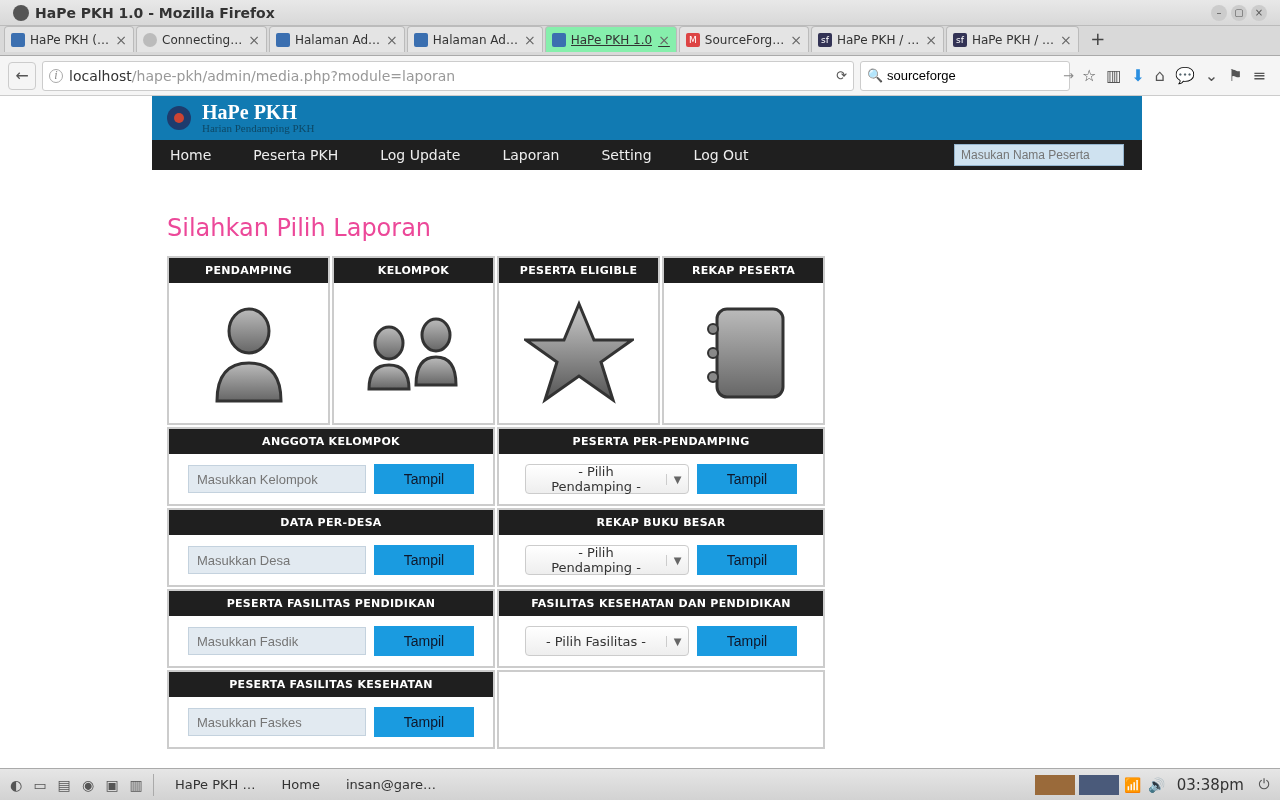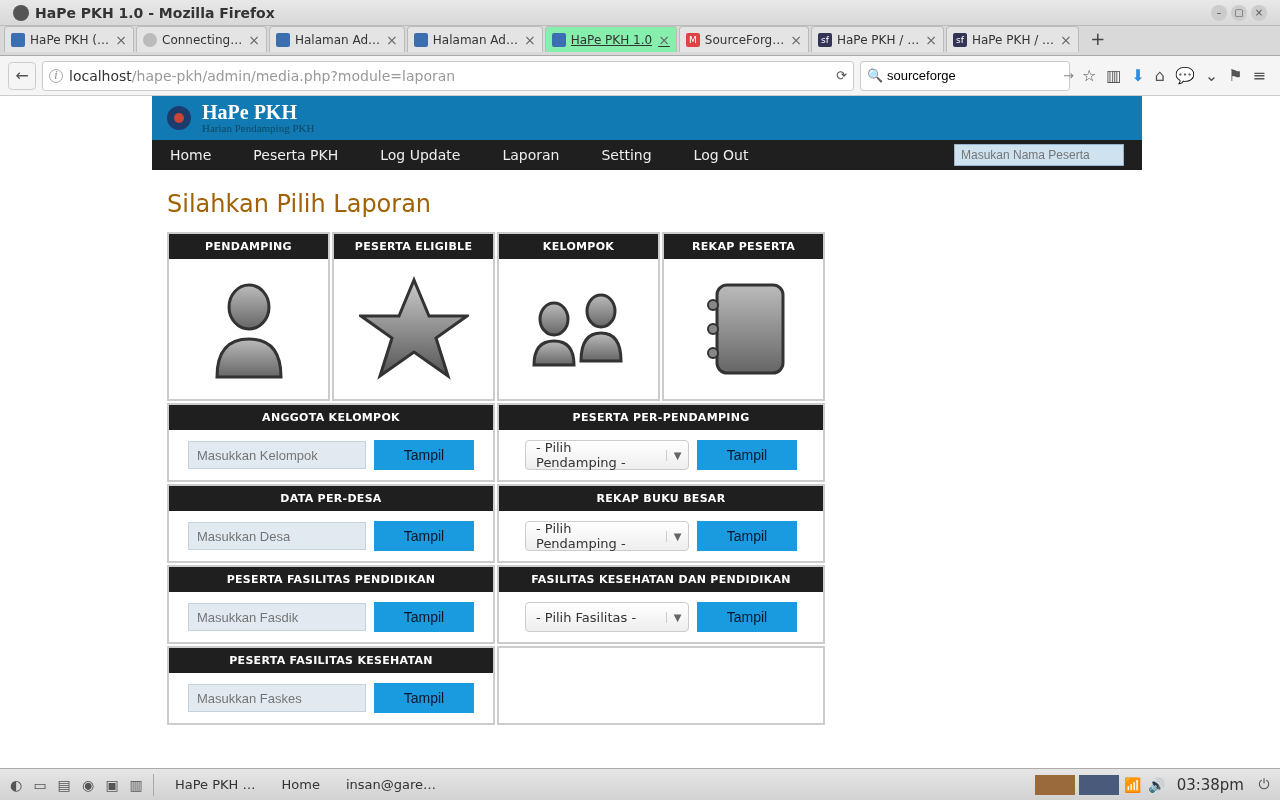--- a/index.html
+++ b/index.html
@@ -46,35 +46,35 @@
   .site-name { font-family: "Comic Sans MS", cursive; font-size:20px; font-weight:bold; line-height:1; }
   .site-sub { font-family: "Comic Sans MS", cursive; font-size:11px; color:#0d4866; }
   
   
   .menubar { background:#1f1f1f; height:30px; display:flex; align-items:center; padding:0 18px; }
   .menubar a { color:#eee; text-decoration:none; font-size:14px; margin-right:42px; }
   .menubar .search-peserta { margin-left:auto; }
   .menubar .search-peserta input { width:170px; height:22px; background:#cfe2f0; border:1px solid #96b6cf; padding:0 6px; font-size:12px; color:#666; }
   
   .content { padding:20px 15px; }
-  .page-title { font-size:24px; font-weight:normal; color:#a16207; margin-bottom:14px; }
+  .page-title { font-size:24px; font-weight:normal; color:#ec4899; margin-bottom:14px;margin-top:24px; }
   
   
   .cards-row { display:flex; gap:2px; margin-bottom:2px; }
   .card { border:2px solid #ccc; background:#fff; }
   .card-header { background:#1f1f1f; color:#fff; text-align:center; font-size:11px; font-weight:bold; padding:6px 4px; letter-spacing:0.3px; }
   .card-body { padding:10px; display:flex; align-items:center; justify-content:center; gap:8px; }
   .card4 { width:163px; }
   .card2 { width:328px; }
   .icon-cell { height:140px; display:flex; align-items:center; justify-content:center; }
   
   .text-input { width:178px; height:28px; background:#e2eaf1; border:1px solid #c4d2de; padding:8px 8px; font-size:13px; color:#888; }
   .btn-tampil { background:#1a9be0; color:#0f172a; border:none; width:100px; height:30px; font-size:14px; cursor:pointer; }
   .select-wrap { display:inline-flex; align-items:center; border:1px solid #ccc; border-radius:4px; height:30px; background:linear-gradient(#fff,#eee); }
-  .select-wrap .sel-label { padding:0 10px; font-size:13px; color:#333; width:140px; text-align:left; }
+  .select-wrap .sel-label { padding:0 10px; font-size:13px; color:#333; width:140px; text-align:center; }
   .select-wrap .sel-arrow { border-left:1px solid #ccc; width:22px; text-align:center; color:#666; font-size:10px; }
   
   
   .taskbar { position:absolute; bottom:0; left:0; right:0; height:32px; background:linear-gradient(#e6e6e6,#d2d2d2); border-top:1px solid #aaa; display:flex; align-items:center; padding:0 6px; gap:4px; }
   .taskbar .ticon { width:20px; height:20px; display:flex; align-items:center; justify-content:center; color:#555; font-size:14px; }
   .taskbar .sep { border-left:1px solid #aaa; height:22px; margin:0 3px; }
   .taskbar .task-btn { display:flex; align-items:center; gap:6px; padding:3px 8px; border-radius:3px; font-size:13px; color:#333; min-width:30px; }
   .taskbar .tray { margin-left:auto; display:flex; align-items:center; gap:4px; }
   .taskbar .tray .block { width:40px; height:20px; }
   .taskbar .clock { font-size:15px; color:#333; margin:0 6px; }
@@ -193,34 +193,20 @@
           <div class="card-body icon-cell">
             <svg width="80" height="100">
                 <defs>
                   <linearGradient id="g1" x1="0" y1="0" x2="0" y2="1">
                     <stop offset="0" stop-color="#bbb"></stop>
                     <stop offset="1" stop-color="#666"></stop>
                   </linearGradient>
                 </defs>
                 <ellipse cx="40" cy="28" rx="20" ry="22" fill="url(#g1)" stroke="#333" stroke-width="3"></ellipse>
                 <path d="M8 98 Q8 60 40 60 Q72 60 72 98 Z" fill="url(#g1)" stroke="#333" stroke-width="3"></path>
-              </svg>
-          </div>
-        </div>
-        <div class="card card4">
-          <div class="card-header">PESERTA ELIGIBLE</div>
-          <div class="card-body icon-cell">
-            <svg width="110" height="110">
-                <defs>
-                  <linearGradient id="g3" x1="0" y1="0" x2="0" y2="1">
-                    <stop offset="0" stop-color="#ccc"></stop>
-                    <stop offset="1" stop-color="#555"></stop>
-                  </linearGradient>
-                </defs>
-                <path d="M55 6 L70 42 L108 42 L77 64 L89 102 L55 78 L21 102 L33 64 L2 42 L40 42 Z" fill="url(#g3)" stroke="#333" stroke-width="3"></path>
               </svg>
           </div>
         </div>
         <div class="card card4">
           <div class="card-header">KELOMPOK</div>
           <div class="card-body icon-cell">
             <svg width="110" height="80">
                 <defs>
                   <linearGradient id="g2" x1="0" y1="0" x2="0" y2="1">
                     <stop offset="0" stop-color="#bbb"></stop>
@@ -232,20 +218,34 @@
                   <path d="M2 66 Q2 38 22 38 Q42 38 42 66 Z" fill="url(#g2)" stroke="#333" stroke-width="3"></path>
                 </g>
                 <g transform="translate(8,14)">
                   <ellipse cx="22" cy="16" rx="14" ry="16" fill="url(#g2)" stroke="#333" stroke-width="3"></ellipse>
                   <path d="M2 62 Q2 38 22 38 Q42 38 42 62 Z" fill="url(#g2)" stroke="#333" stroke-width="3"></path>
                 </g>
               </svg>
           </div>
         </div>
         <div class="card card4">
+          <div class="card-header">PESERTA ELIGIBLE</div>
+          <div class="card-body icon-cell">
+            <svg width="110" height="110">
+                <defs>
+                  <linearGradient id="g3" x1="0" y1="0" x2="0" y2="1">
+                    <stop offset="0" stop-color="#ccc"></stop>
+                    <stop offset="1" stop-color="#555"></stop>
+                  </linearGradient>
+                </defs>
+                <path d="M55 6 L70 42 L108 42 L77 64 L89 102 L55 78 L21 102 L33 64 L2 42 L40 42 Z" fill="url(#g3)" stroke="#333" stroke-width="3"></path>
+              </svg>
+          </div>
+        </div>
+        <div class="card card4">
           <div class="card-header">REKAP PESERTA</div>
           <div class="card-body icon-cell">
             <svg width="90" height="100">
                 <defs>
                   <linearGradient id="g4" x1="0" y1="0" x2="0" y2="1">
                     <stop offset="0" stop-color="#bbb"></stop>
                     <stop offset="1" stop-color="#666"></stop>
                   </linearGradient>
                 </defs>
                 <rect x="18" y="6" width="66" height="88" rx="10" fill="url(#g4)" stroke="#333" stroke-width="3"></rect>

